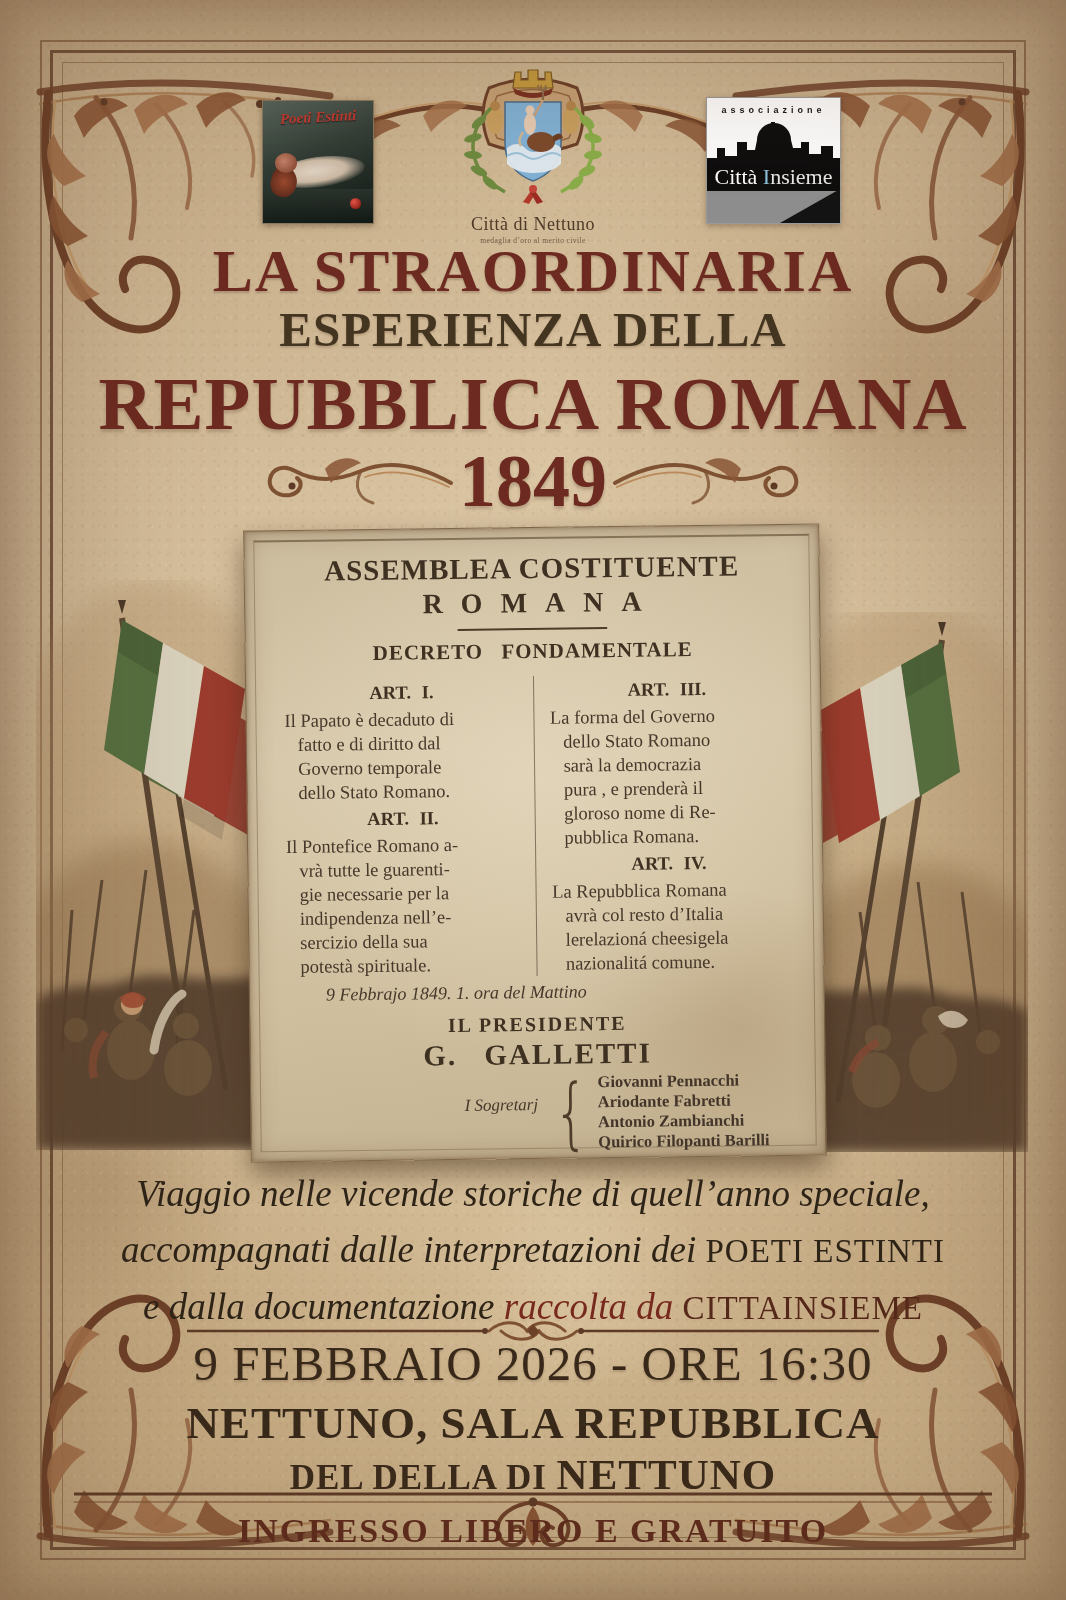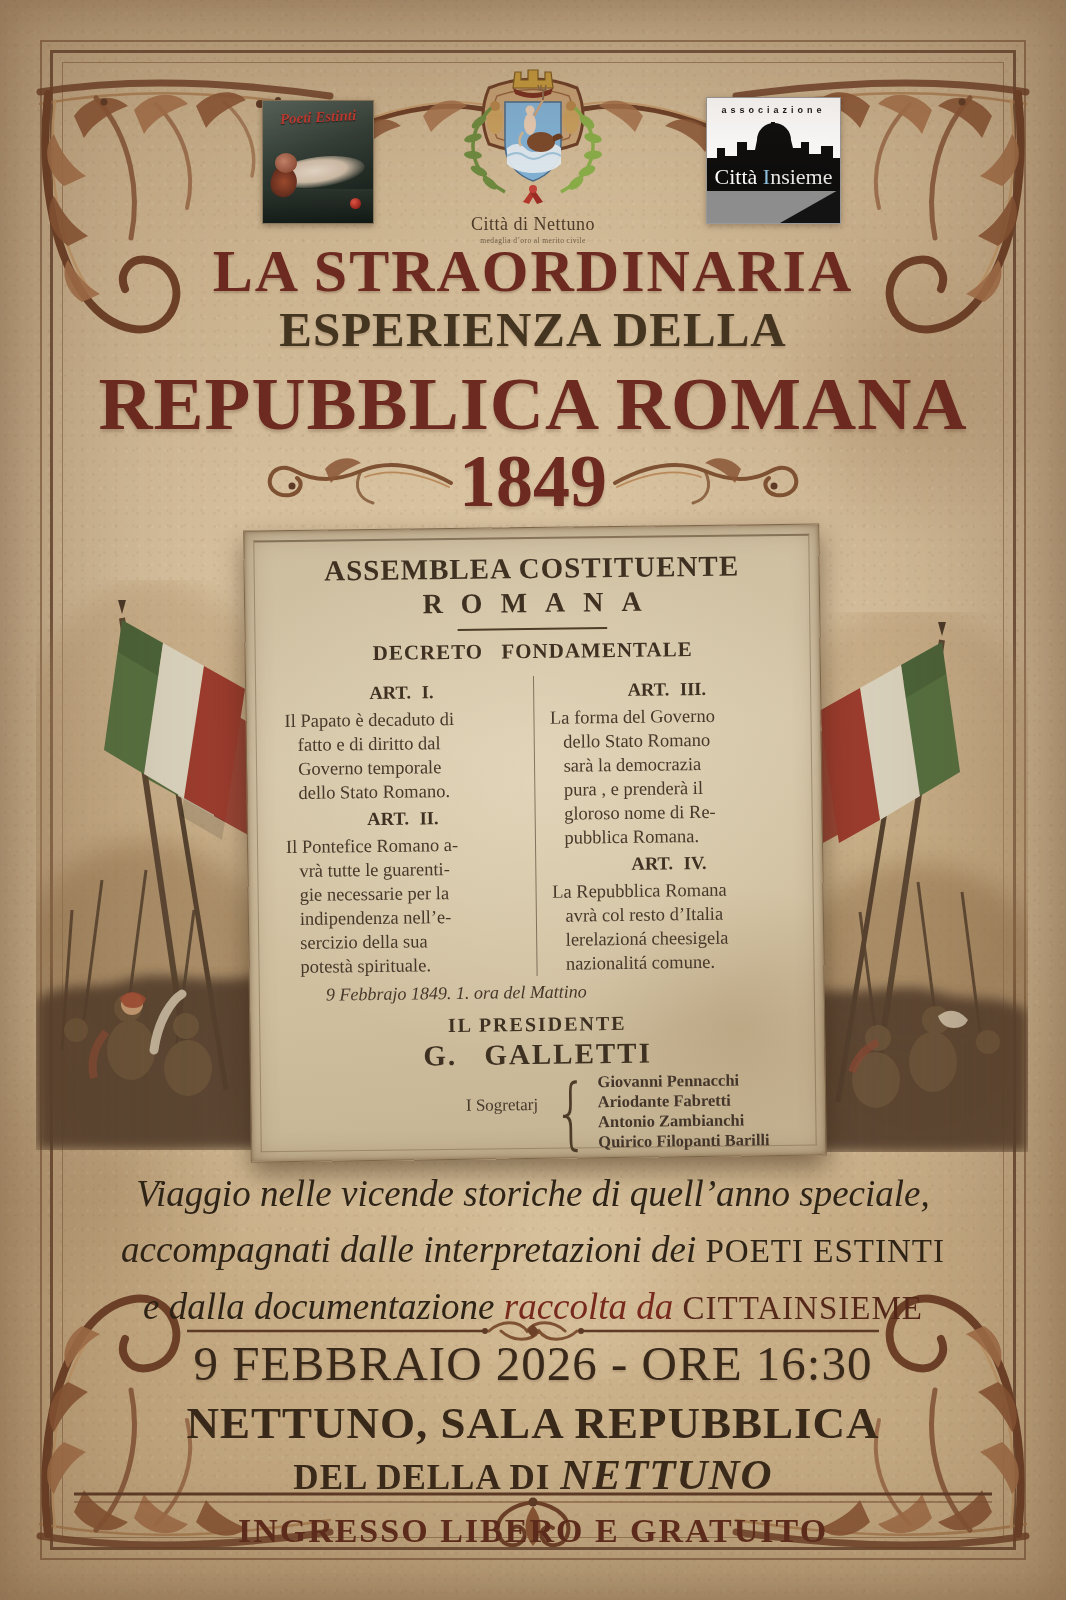--- a/index.html
+++ b/index.html
@@ -100,38 +100,38 @@
   .dec-cols{display:flex;margin-top:12px;}
   .dec-col{width:50%;padding:0 14px 0 16px;font-size:18.5px;line-height:24px;color:#46382a;}
   .dec-col.right{border-left:1px solid rgba(70,55,38,.6);}
   .art-label{text-align:center;font-weight:700;font-size:18.5px;margin:3px 0 3px;color:#3e3122;word-spacing:6px;}
   .art-line{white-space:nowrap;}
   .art-line.cont{padding-left:13px;}
   .dec-date{font-style:italic;font-size:18px;color:#46382a;margin-top:6px;padding-left:54px;}
   .dec-pres-label{text-align:center;font-weight:700;font-size:20px;letter-spacing:2px;color:#3e3122;margin-top:10px;}
   .dec-pres-name{text-align:center;font-weight:700;font-size:29px;word-spacing:18px;letter-spacing:2px;color:#3e3122;margin-top:2px;}
   .dec-secs{display:flex;align-items:center;justify-content:flex-end;padding-right:34px;margin-top:2px;}
-  .sec-label{font-size:17px;color:#46382a;margin-right:8px;position:relative;top:-8px;}
+  .sec-label{font-style:italic;font-size:17px;color:#46382a;margin-right:8px;position:relative;top:-8px;}
   .sec-brace{font-family:"DejaVu Sans",sans-serif;font-weight:200;font-size:78px;line-height:78px;color:#4c3c28;
     transform:scaleX(.7);margin-right:2px;}
   .sec-names{font-size:16.5px;line-height:20px;color:#43352a;font-weight:600;}
 
   
   .desc{position:absolute;left:0;right:0;top:1166px;text-align:center;z-index:4;
     font-style:italic;font-size:37px;line-height:56px;color:#2d2317;}
   .desc .caps{font-style:normal;font-size:33px;letter-spacing:1px;}
   .desc .red{color:#76291c;}
   .desc .capsred{font-style:normal;font-size:33px;color:#55281a;letter-spacing:1px;}
 
   
   .event{position:absolute;left:0;right:0;top:1336px;text-align:center;z-index:4;color:#38291a;}
   .ev-date{font-size:49px;font-weight:400;letter-spacing:1px;line-height:56px;text-shadow:0 2px 2px rgba(80,50,30,.2);}
   .ev-venue1{font-size:45px;font-weight:700;letter-spacing:1px;line-height:54px;margin-top:4px;}
   .ev-venue2{font-size:35px;font-weight:700;letter-spacing:1px;line-height:46px;margin-top:2px;}
-  .ev-venue2 .big{font-size:43px;font-style:italic;}
+  .ev-venue2 .big{font-size:43px;}
   .ev-admission{font-size:34px;font-weight:700;letter-spacing:2px;color:#5d291c;line-height:44px;margin-top:8px;}
 </style>
 </head>
 <body>
 
 <div id="poster">
 
   <div class="stain" style="left:780px;top:240px;width:260px;height:320px;background:radial-gradient(circle,rgba(132,94,55,.22),transparent 70%);"></div>
   <div class="stain" style="left:-40px;top:1050px;width:300px;height:260px;background:radial-gradient(circle,rgba(120,84,48,.2),transparent 70%);"></div>
   <div class="stain" style="left:420px;top:1180px;width:320px;height:200px;background:radial-gradient(circle,rgba(245,230,200,.25),transparent 70%);"></div>

